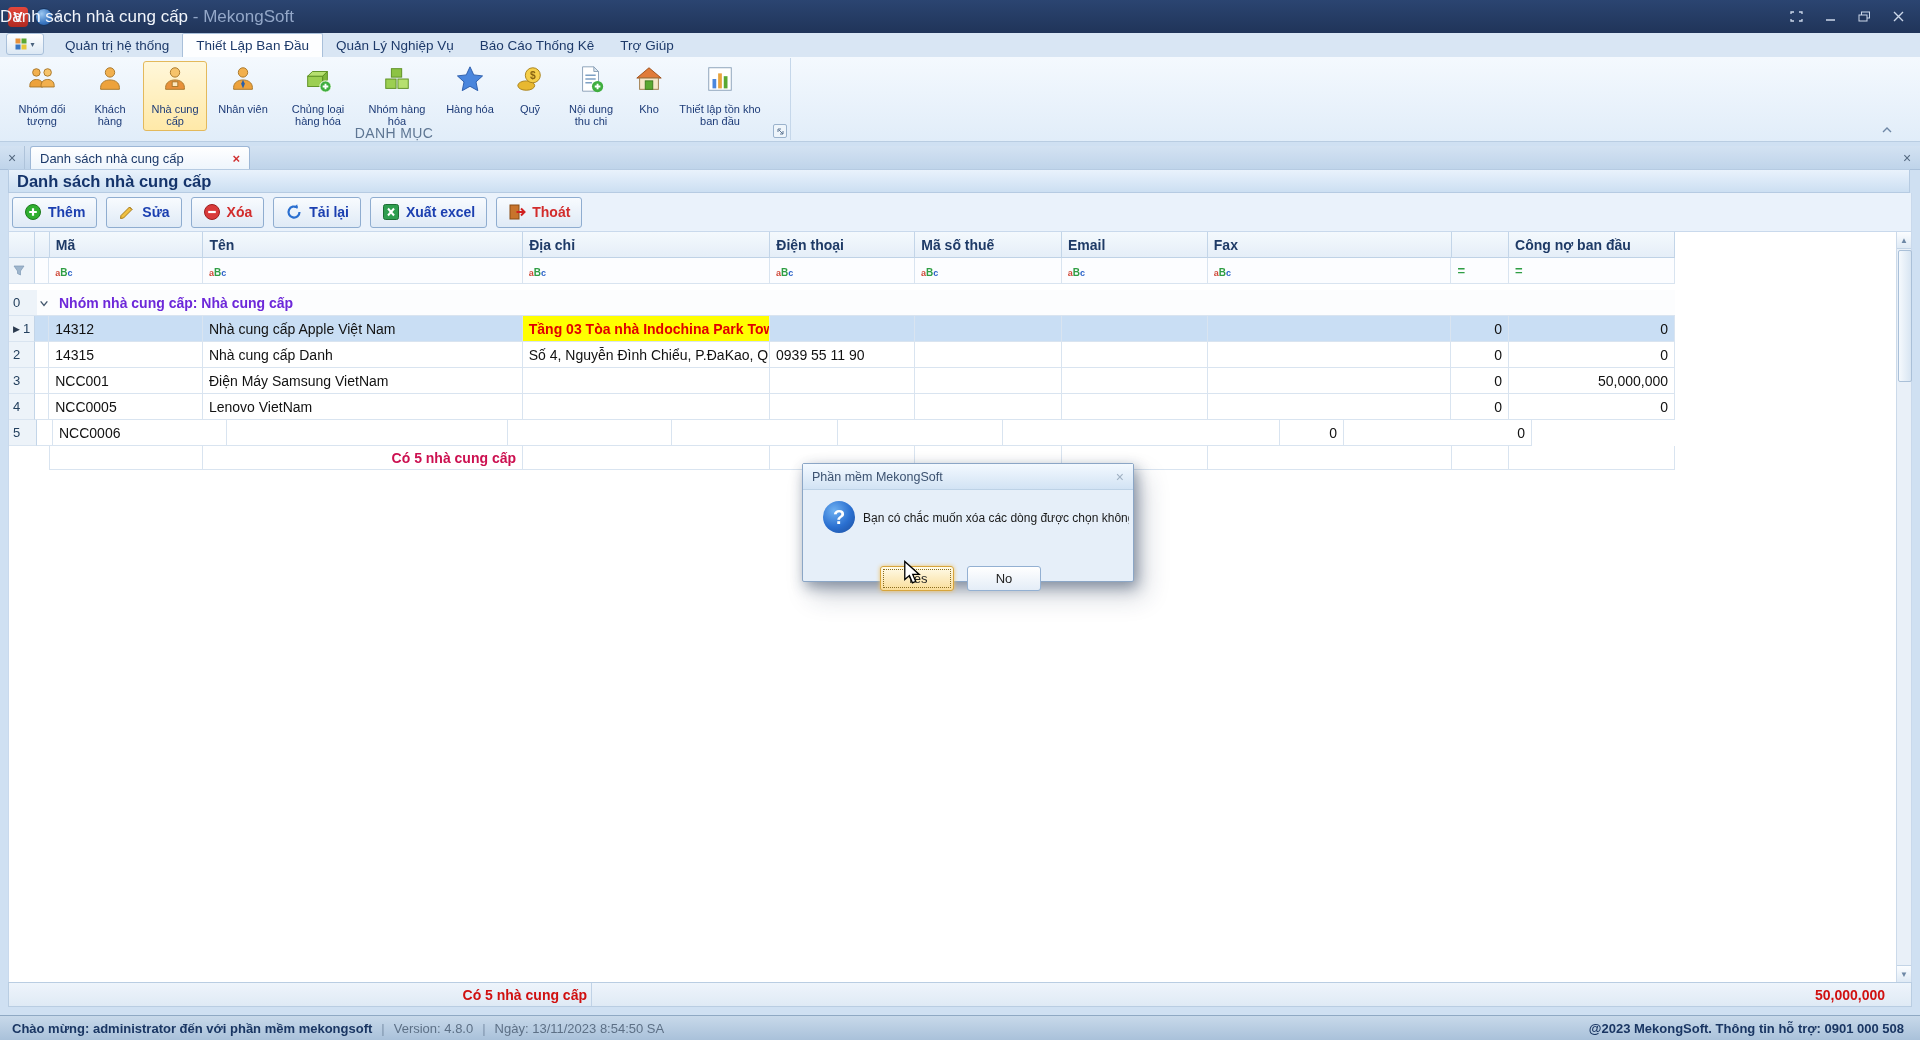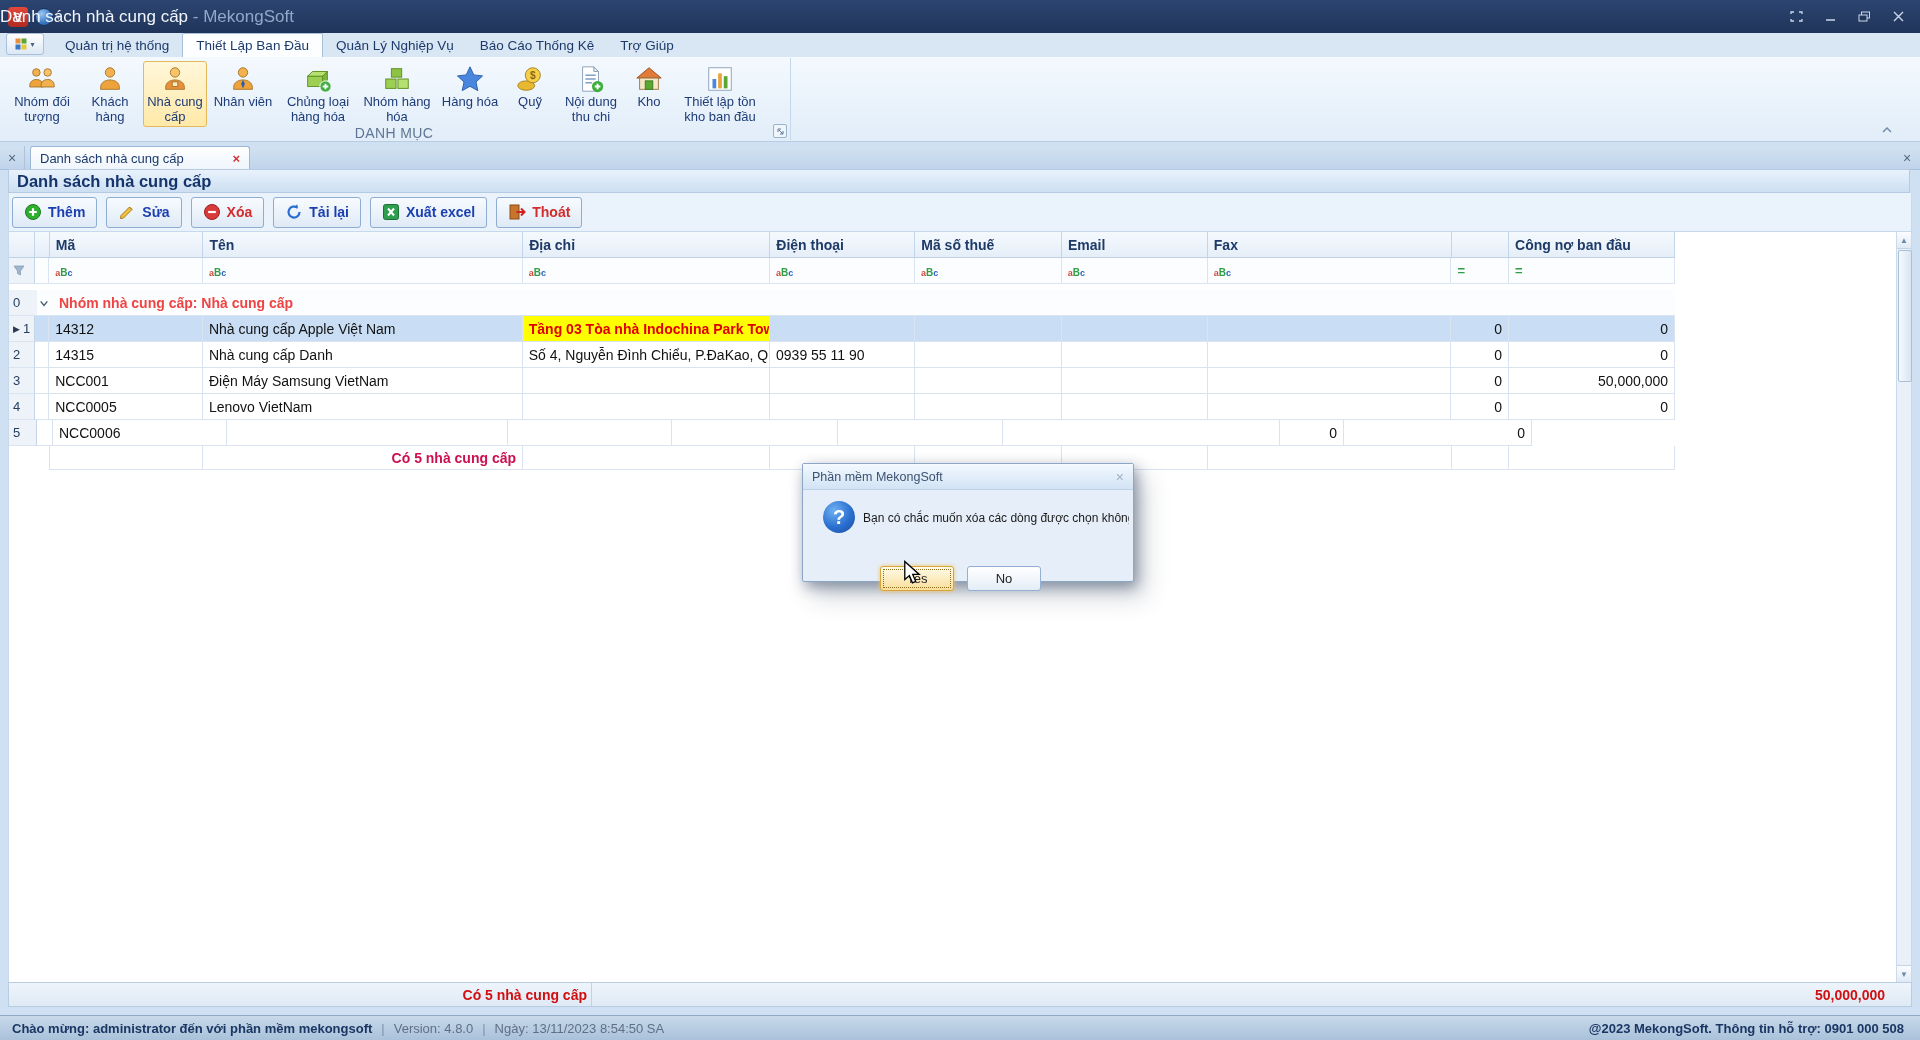--- a/index.html
+++ b/index.html
@@ -23,21 +23,21 @@
   .rtab{padding:0 13px;height:23px;display:flex;align-items:center;font-size:13.5px;color:#1d3a6a;margin-top:20px;}
   .rtab.active{background:#fdfeff;border:1px solid #a9c0da;border-bottom:none;border-radius:2px 2px 0 0;}
 
   
   .ribbonbody{position:absolute;top:57px;left:0;right:0;height:84px;background:linear-gradient(#f4f9fe,#e1edf9);border-bottom:1px solid #b9cde2;}
   .rgroup{position:absolute;left:2px;top:1px;bottom:1px;width:788px;border-right:1px solid #c5d7ea;}
   .ritems{display:flex;align-items:flex-start;padding:3px 2px 0 5px;gap:2px;}
   .ritem{display:flex;flex-direction:column;align-items:center;text-align:center;padding:2px 2px;border-radius:3px;border:1px solid transparent;}
   .ritem.hot{background:linear-gradient(#fff7da,#ffe9a8);border:1px solid #e3b95c;}
   .ricon{width:30px;height:30px;display:flex;align-items:center;justify-content:center;margin-bottom:1px;}
-  .rlabel{font-size:13px;line-height:1.12;color:#1e3c78;}
+  .rlabel{font-size:11px;line-height:1.12;color:#1e3c78;margin-top:8px;}
   .i1{width:64px}.i2{width:56px}.i3{width:58px}.i4{width:62px}.i5{width:72px}.i6{width:70px}.i7{width:60px}.i8{width:44px}.i9{width:62px}.i10{width:38px}.i11{width:88px}
   .rgfoot{position:absolute;left:0;right:4px;bottom:0;height:15px;font-size:14px;color:#5e7693;display:flex;align-items:center;justify-content:center;letter-spacing:.4px;}
   .launcher{position:absolute;right:3px;bottom:2px;width:12px;height:12px;border:1px solid #9ab2cc;border-radius:2px;background:#eef5fb;display:flex;align-items:center;justify-content:center;}
   .collapse{position:absolute;right:28px;bottom:4px;}
 
   
   .doctabs{position:absolute;top:146px;left:0;right:0;height:23px;background:linear-gradient(#d3e2f2,#bfd4ea);border-bottom:1px solid #a9c0da;display:flex;align-items:stretch;}
   .dt-close{width:24px;display:flex;align-items:center;justify-content:center;color:#53687f;font-size:14px;border-right:1px solid #aec3da;}
   .dt-tab{margin-left:5px;width:200px;background:linear-gradient(#ffffff,#eef5fc);border:1px solid #9db7d6;border-bottom:none;border-radius:3px 3px 0 0;display:flex;align-items:center;padding:0 9px;gap:10px;}
   .dt-label{font-size:13px;color:#1c3a6a;white-space:nowrap;}
@@ -53,21 +53,21 @@
   
   .gridarea{position:absolute;top:232px;left:8px;width:1904px;height:750px;box-sizing:border-box;background:#fff;border-left:1px solid #c9d9ec;border-right:1px solid #c9d9ec;}
   .row{display:flex;width:1666px;box-sizing:border-box;}
   .c{box-sizing:border-box;border-right:1px solid #d9e4f0;border-bottom:1px solid #d9e4f0;padding:0 6px;display:flex;align-items:center;font-size:14px;color:#111;overflow:hidden;white-space:nowrap;height:26px;}
   .w-ind{width:28px}.w-gind{width:16px;padding:0 2px}.w-ma{width:174px}.w-ten{width:364px}.w-dc{width:281px}.w-dt{width:164px}.w-mst{width:166px}.w-em{width:165px}.w-fax{width:277px}.w-b{width:64px}.w-cn{width:188px}
   .h{background:linear-gradient(#f4f9fd,#e5eef8);border-right:1px solid #c3d5e8;border-bottom:1px solid #bfd2e6;font-weight:bold;color:#1e3a66;}
   .f{background:#fcfdff;}
   .ind{background:#edf3f9;border-right:1px solid #c3d5e8;color:#24405e;font-size:13px;padding:0 4px;}
   .gap6{height:6px;background:#fff;}
   .grow .c{border-right:none;}
-  .grptext{font-weight:bold;color:#ef4444;flex:1;background:#fcfdfe;}
+  .grptext{font-weight:bold;color:#6d28d9;flex:1;background:#fcfdfe;}
   .grpbg{background:#fcfdfe;}
   .num{justify-content:flex-end;}
   .sel{background:#c9def4;}
   .hl{background:#ffff00 !important;color:#e00000;font-weight:bold;}
   .arr{font-size:9px;color:#2b3a4e;margin-right:3px;}
   .fic i{font-style:normal;font-weight:bold;font-size:9px;line-height:1;}
   .fic .fa{color:#d04a3a}.fic .fb{color:#2f9e44;font-size:10px}.fic .fc{color:#2a62c8}
   .feq{color:#2f9e44;font-weight:bold;font-size:13px;}
   .sumrow .c{height:24px;}
   .ns{border:none;background:#fff;}

